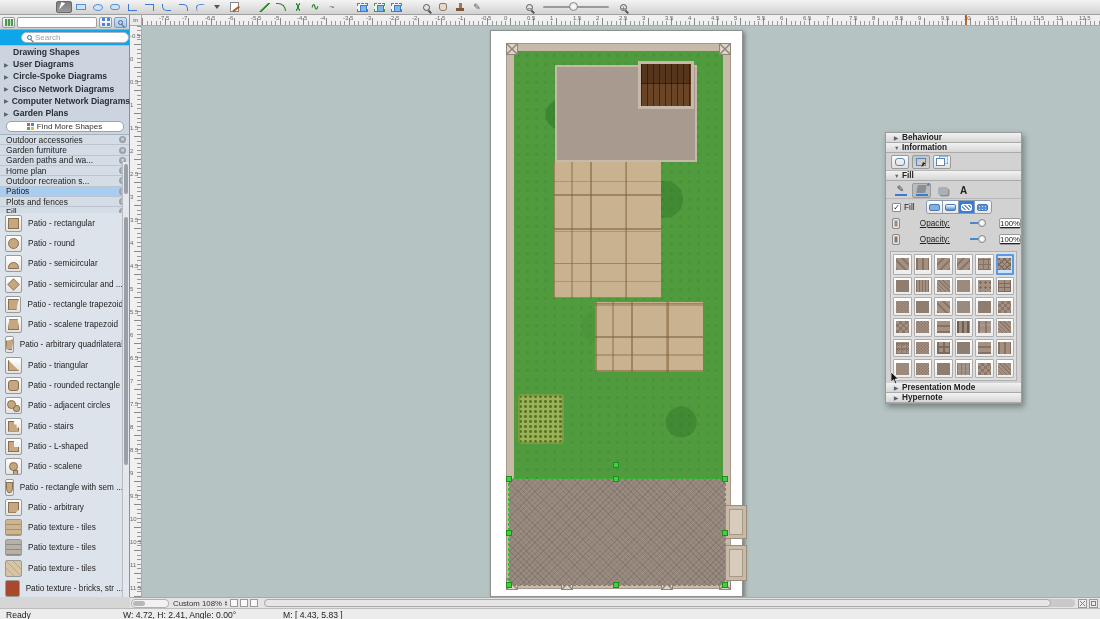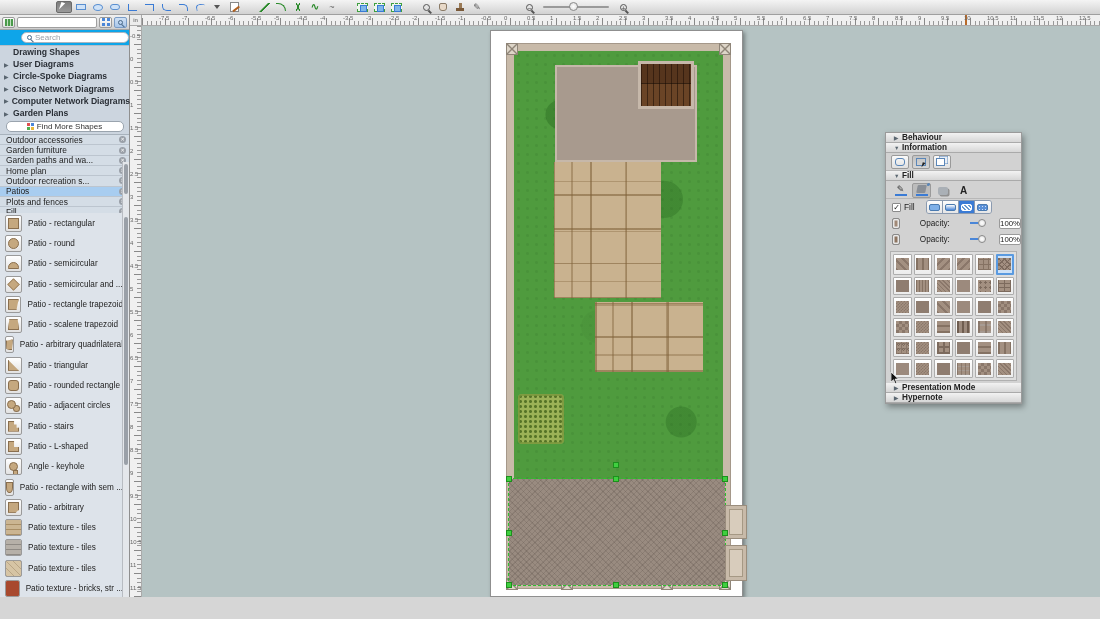--- a/index.html
+++ b/index.html
@@ -199,21 +199,21 @@
     display:flex; align-items:center; justify-content:center; }
   .seg:last-child { border-right:none; }
   .seg.selected { background:#3a7bd5; }
   .sg-solid { width:11px; height:7px; background:#7fb0e8; border:1px solid #4a7ab0; border-radius:2px; }
   .sg-grad { width:11px; height:7px; background:linear-gradient(#ffffff,#4a86d8); border:1px solid #4a7ab0; border-radius:2px; }
   .sg-pat { width:11px; height:7px; border:1px solid #ffffff; border-radius:2px;
     background:repeating-linear-gradient(45deg,#fff 0 1.5px,#6a9ad0 1.5px 3px); }
   .seg:not(.selected) .sg-pat { border-color:#4a7ab0; background:repeating-linear-gradient(45deg,#3a6aa8 0 1.5px,#cfe0f4 1.5px 3px); }
   .sg-tex { width:11px; height:7px; background:#5a90d8; border:1px solid #4a7ab0; border-radius:2px;
     background-image:radial-gradient(#cfe0f4 .8px, transparent 1px); background-size:3px 3px; }
-  .oprow { height:16px; display:flex; align-items:center; gap:20px; padding-left:6px; }
+  .oprow { height:16px; display:flex; align-items:center; gap:20px; padding-left:6px;text-decoration:underline; }
   .colorwell { width:30px; height:11px; border:1px solid #8a8a8a; border-radius:2px; box-shadow:inset 0 0 0 1.5px #e8e8e8; }
   .oplabel { font-size:8.2px; color:#222; }
   .opslider { width:44px; height:2px; background:#9fb6d4; border-radius:1px; position:relative; }
   .opslider .fill { position:absolute; left:0; top:0; bottom:0; width:88%; background:#4a86d8; }
   .opknob { position:absolute; left:86%; top:-3.5px; width:8px; height:8px; border-radius:50%; background:radial-gradient(#fff,#dcdcdc); border:1px solid #8a8a8a; }
   .opval { width:25px; height:11px; background:#fff; border:1px solid #9a9a9a; border-radius:2px; font-size:7.8px; text-align:center; line-height:10px; }
   #patgrid { margin:4px 4px 2px 4px; height:130px; background:#dedede; border:1px solid #b0b0b0;
     display:grid; grid-template-columns:repeat(6,1fr); gap:2px; padding:2px; }
   .pcell { background:linear-gradient(#ffffff,#ececec); border:1px solid #adadad; border-radius:1px;
     display:flex; align-items:center; justify-content:center; }
@@ -515,21 +515,21 @@
         <div class="srow">
           <span class="sicon">
             <span class="shp shp-lshape"></span>
           </span>
           <span class="slabel">Patio - L-shaped</span>
         </div>
         <div class="srow">
           <span class="sicon">
             <span class="shp shp-keyhole"></span>
           </span>
-          <span class="slabel">Angle - keyhole</span>
+          <span class="slabel">Patio - scalene</span>
         </div>
         <div class="srow">
           <span class="sicon">
             <span class="shp shp-rectsemi"></span>
           </span>
           <span class="slabel">Patio - rectangle with sem ...</span>
         </div>
         <div class="srow">
           <span class="sicon">
             <span class="shp shp-arb"></span>
@@ -874,14 +874,41 @@
     <div class="phead">
       <span class="disc">▶</span>
       <span>Hypernote</span>
     </div>
   </div>
 
   <svg id="cursor" viewBox="0 0 10 14">
     <path d="M1,1 L1,11 L3.5,8.7 L5.2,12.6 L6.8,11.9 L5.1,8.1 L8.4,8 Z" fill="#111" stroke="#fff" stroke-width="0.7"></path>
   </svg>
 
-
+  <div id="cfooter">
+    <div id="hscroll-sm">
+        <div class="thumb"></div>
+      </div>
+    <span id="zoomlabel">Custom 108%</span>
+    <span class="stepper">
+        <span>▲</span>
+        <span>▼</span>
+      </span>
+    <span class="pagebtn"></span>
+    <span class="pagebtn"></span>
+    <span class="pagebtn"></span>
+    <div id="hscroll-main">
+        <div class="thumb"></div>
+      </div>
+    <span class="cornerbtn">
+        <span class="dotstar"></span>
+      </span>
+    <span class="cornerbtn">
+        <span class="boxg"></span>
+      </span>
+  </div>
+
+  <div id="statusbar">
+    <span id="st-ready">Ready</span>
+    <span id="st-dims">W: 4.72,  H: 2.41,  Angle: 0.00°</span>
+    <span id="st-mouse">M: [ 4.43, 5.83 ]</span>
+  </div>
 </div>
 
 </body></html>

